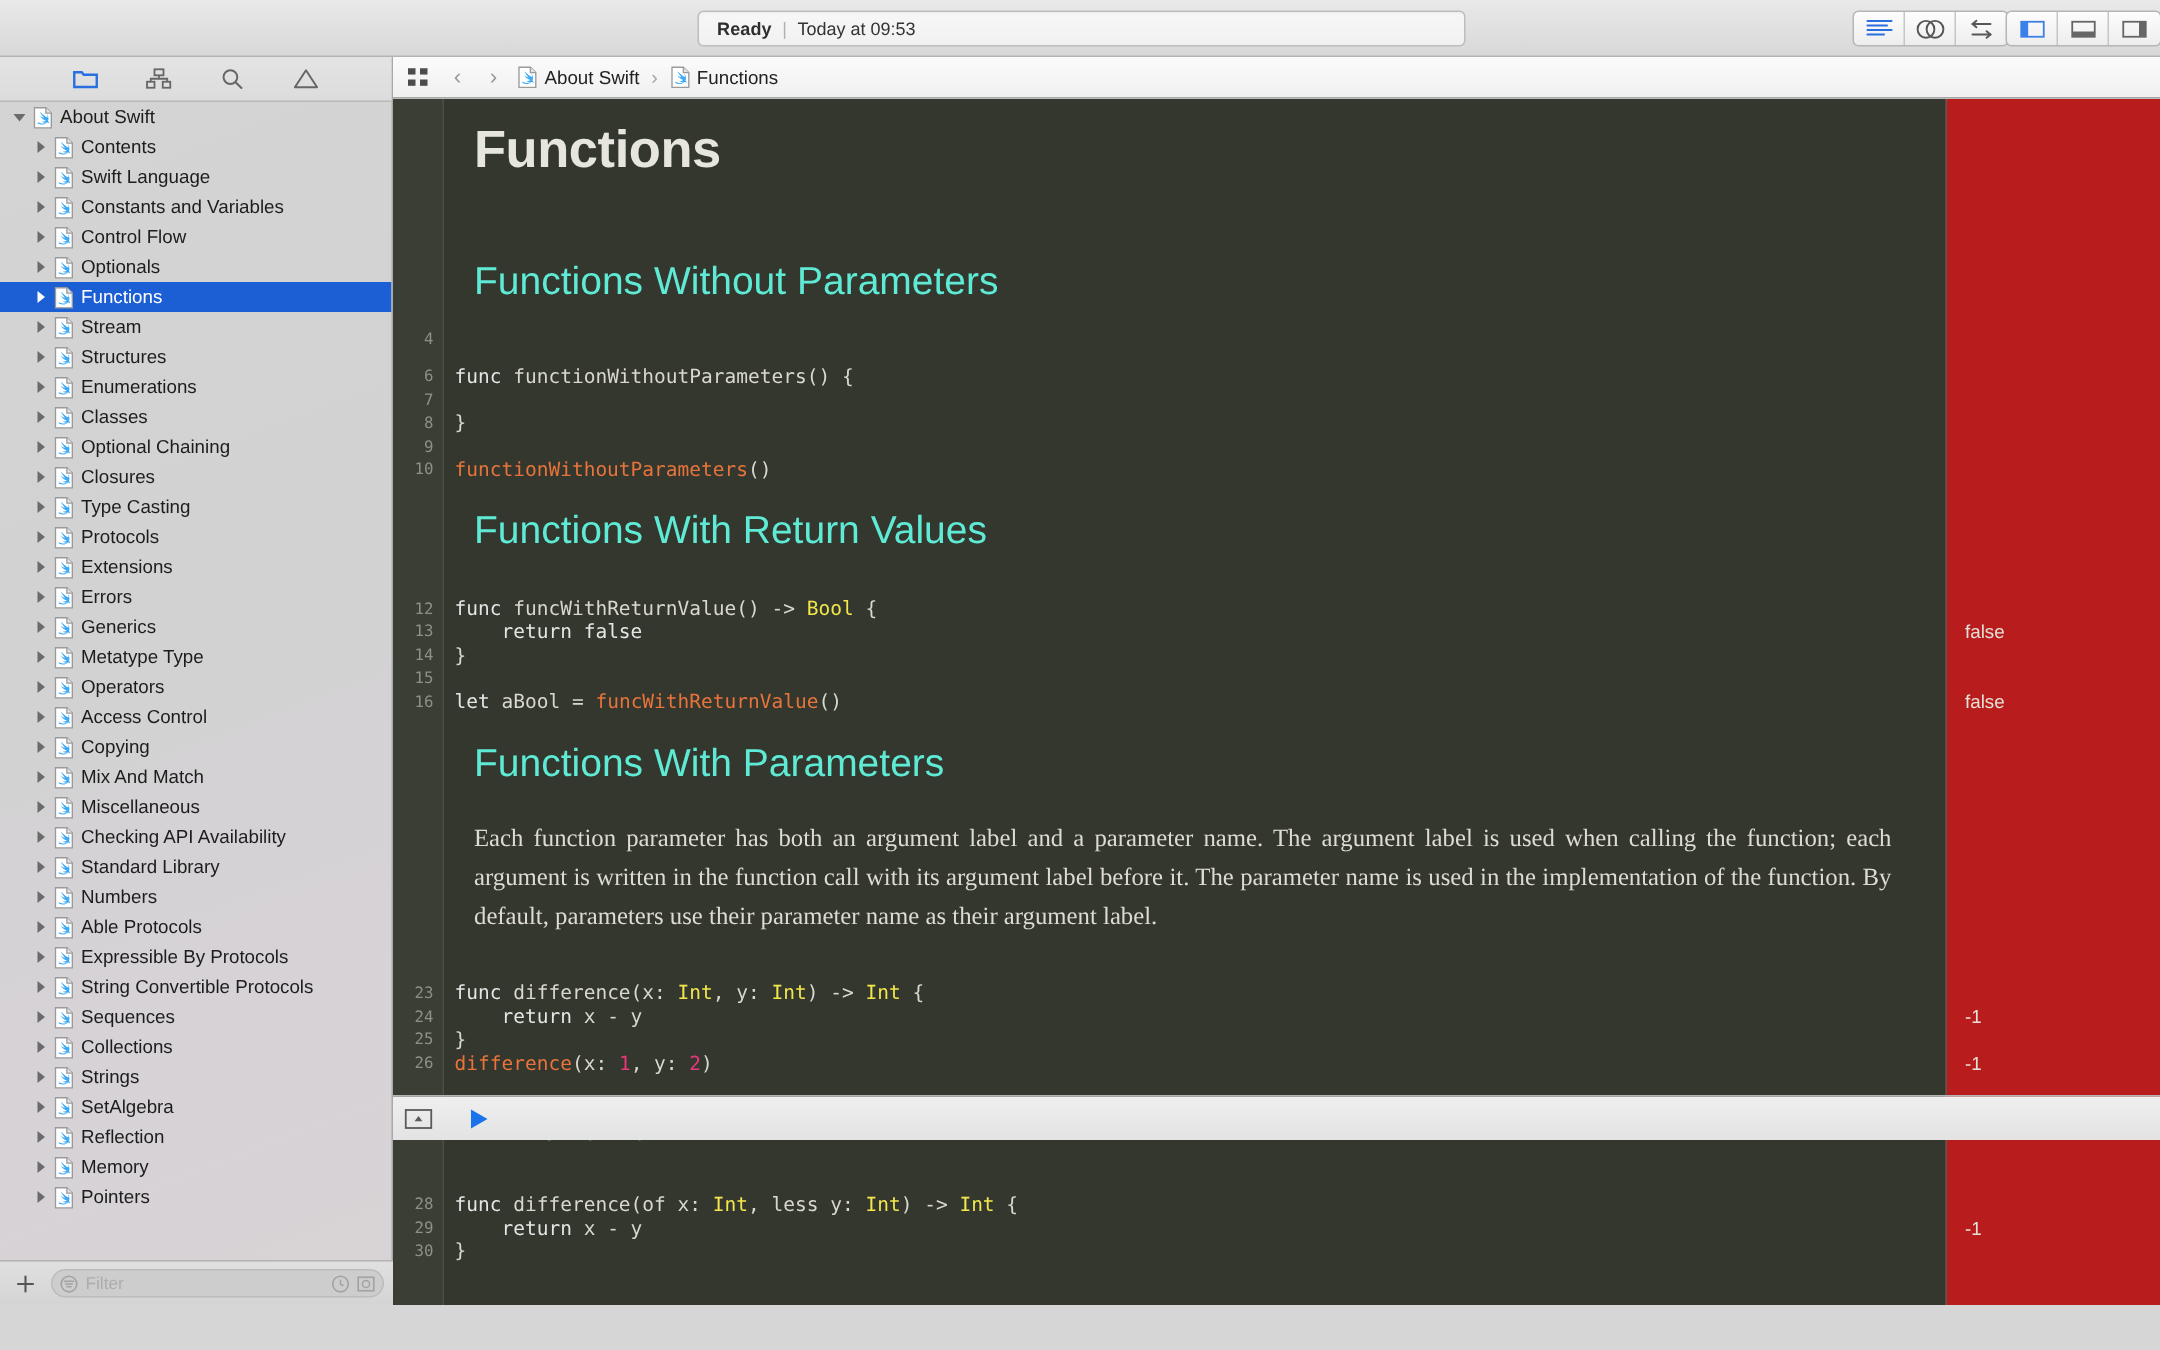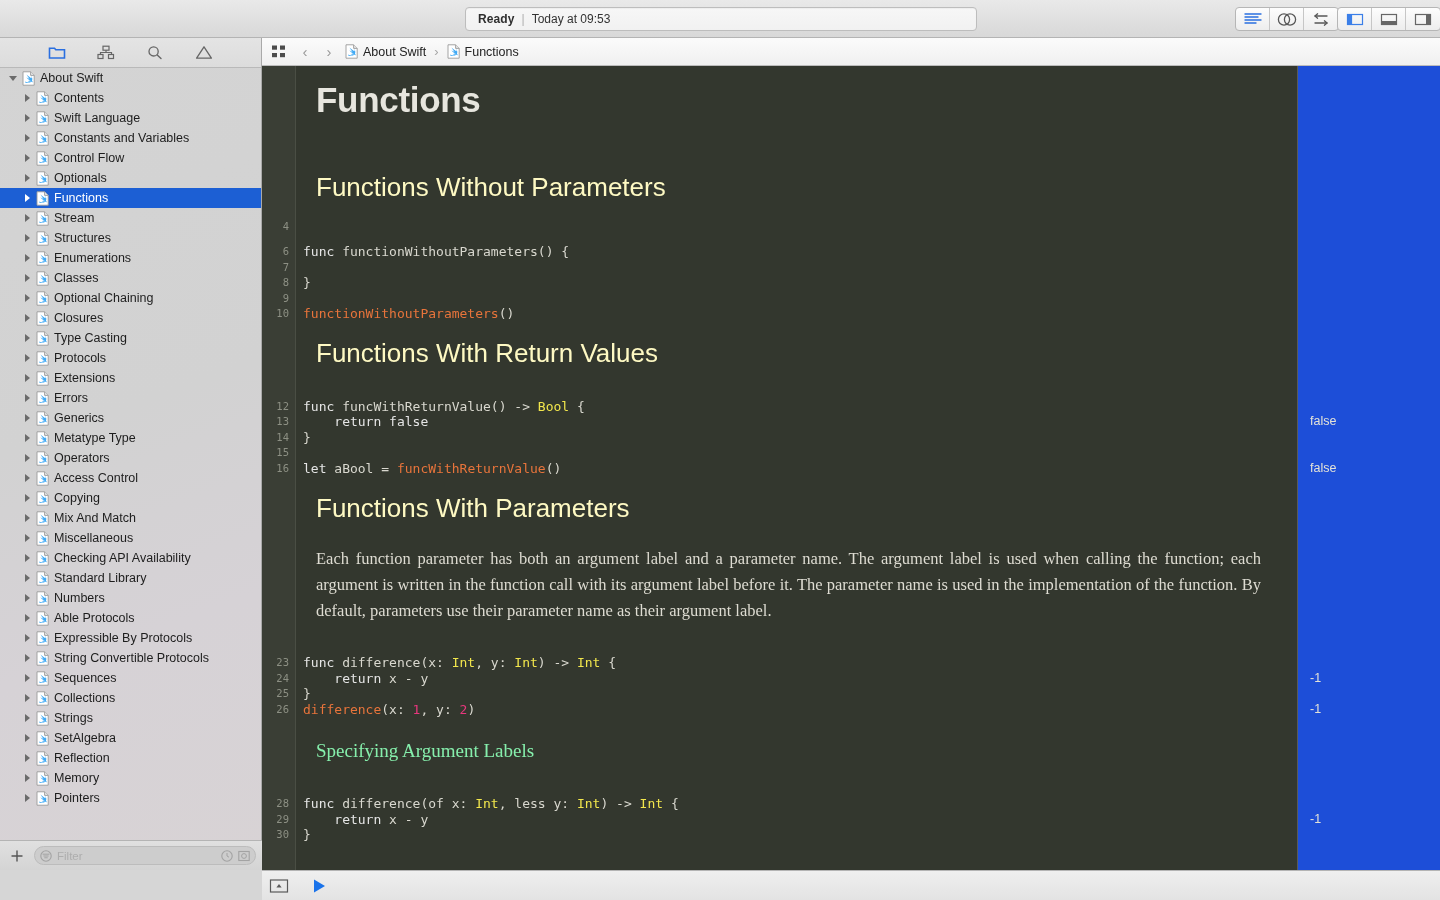--- a/index.html
+++ b/index.html
@@ -3,21 +3,21 @@
 <meta charset="utf-8">
 <style>
   * { box-sizing: border-box; margin: 0; padding: 0; }
   html, body {
     width: 1440px; height: 900px;
     font-family: "Liberation Sans", sans-serif;
     overflow: hidden;
     background: #d6d6d6;
   }
 
-  #app { position: relative; width: 1440px; height: 900px; }
+  #app { position: relative; width: 1440px; height: 760px; }
 
   
   .toolbar {
     position: absolute; top: 0; left: 0; width: 1440px; height: 38px;
     background: linear-gradient(to bottom, #e9e9e9 0%, #d8d8d8 100%);
     border-bottom: 1px solid #b4b4b4;
     display: flex; align-items: center;
   }
   .status-field {
     position: absolute; left: 465px; top: 7px; width: 512px; height: 24px;
@@ -111,37 +111,37 @@
 
   .editor-body { position: relative; height: 804px; background: #33372e; overflow: hidden; }
 
   .gutter {
     position: absolute; left: 0; top: 0; width: 34px; height: 100%;
     background: #3a3e35;
     border-right: 1px solid #4a4e44;
   }
   .results-rail {
     position: absolute; right: 0; top: 0; width: 143px; height: 100%;
-    background: #1d4ed8;
+    background: #b91c1c;
     border-left: 1px solid #5a5b54;
   }
 
   .doc {
     position: absolute; left: 34px; top: 0; right: 143px; height: 100%;
     overflow: hidden;
   }
 
   .pg-h1 {
     font-family: "Liberation Sans", sans-serif;
     font-size: 35px; font-weight: bold; color: #e7e6de;
     padding: 14px 0 0 20px; letter-spacing: -0.3px;
   }
   .pg-h2 {
     font-family: "Liberation Sans", sans-serif;
-    font-size: 26px; font-weight: normal; color: #fef9c3;
+    font-size: 26px; font-weight: normal; color: #5eead4;
     padding-left: 20px;
   }
   .pg-h3 {
     font-family: "Liberation Serif", serif;
     font-size: 19px; font-weight: normal; color: #86efac;
     padding-left: 20px;
   }
   .pg-p {
     font-family: "Liberation Serif", serif;
     font-size: 16.5px; line-height: 26px; color: #dedcd2;

